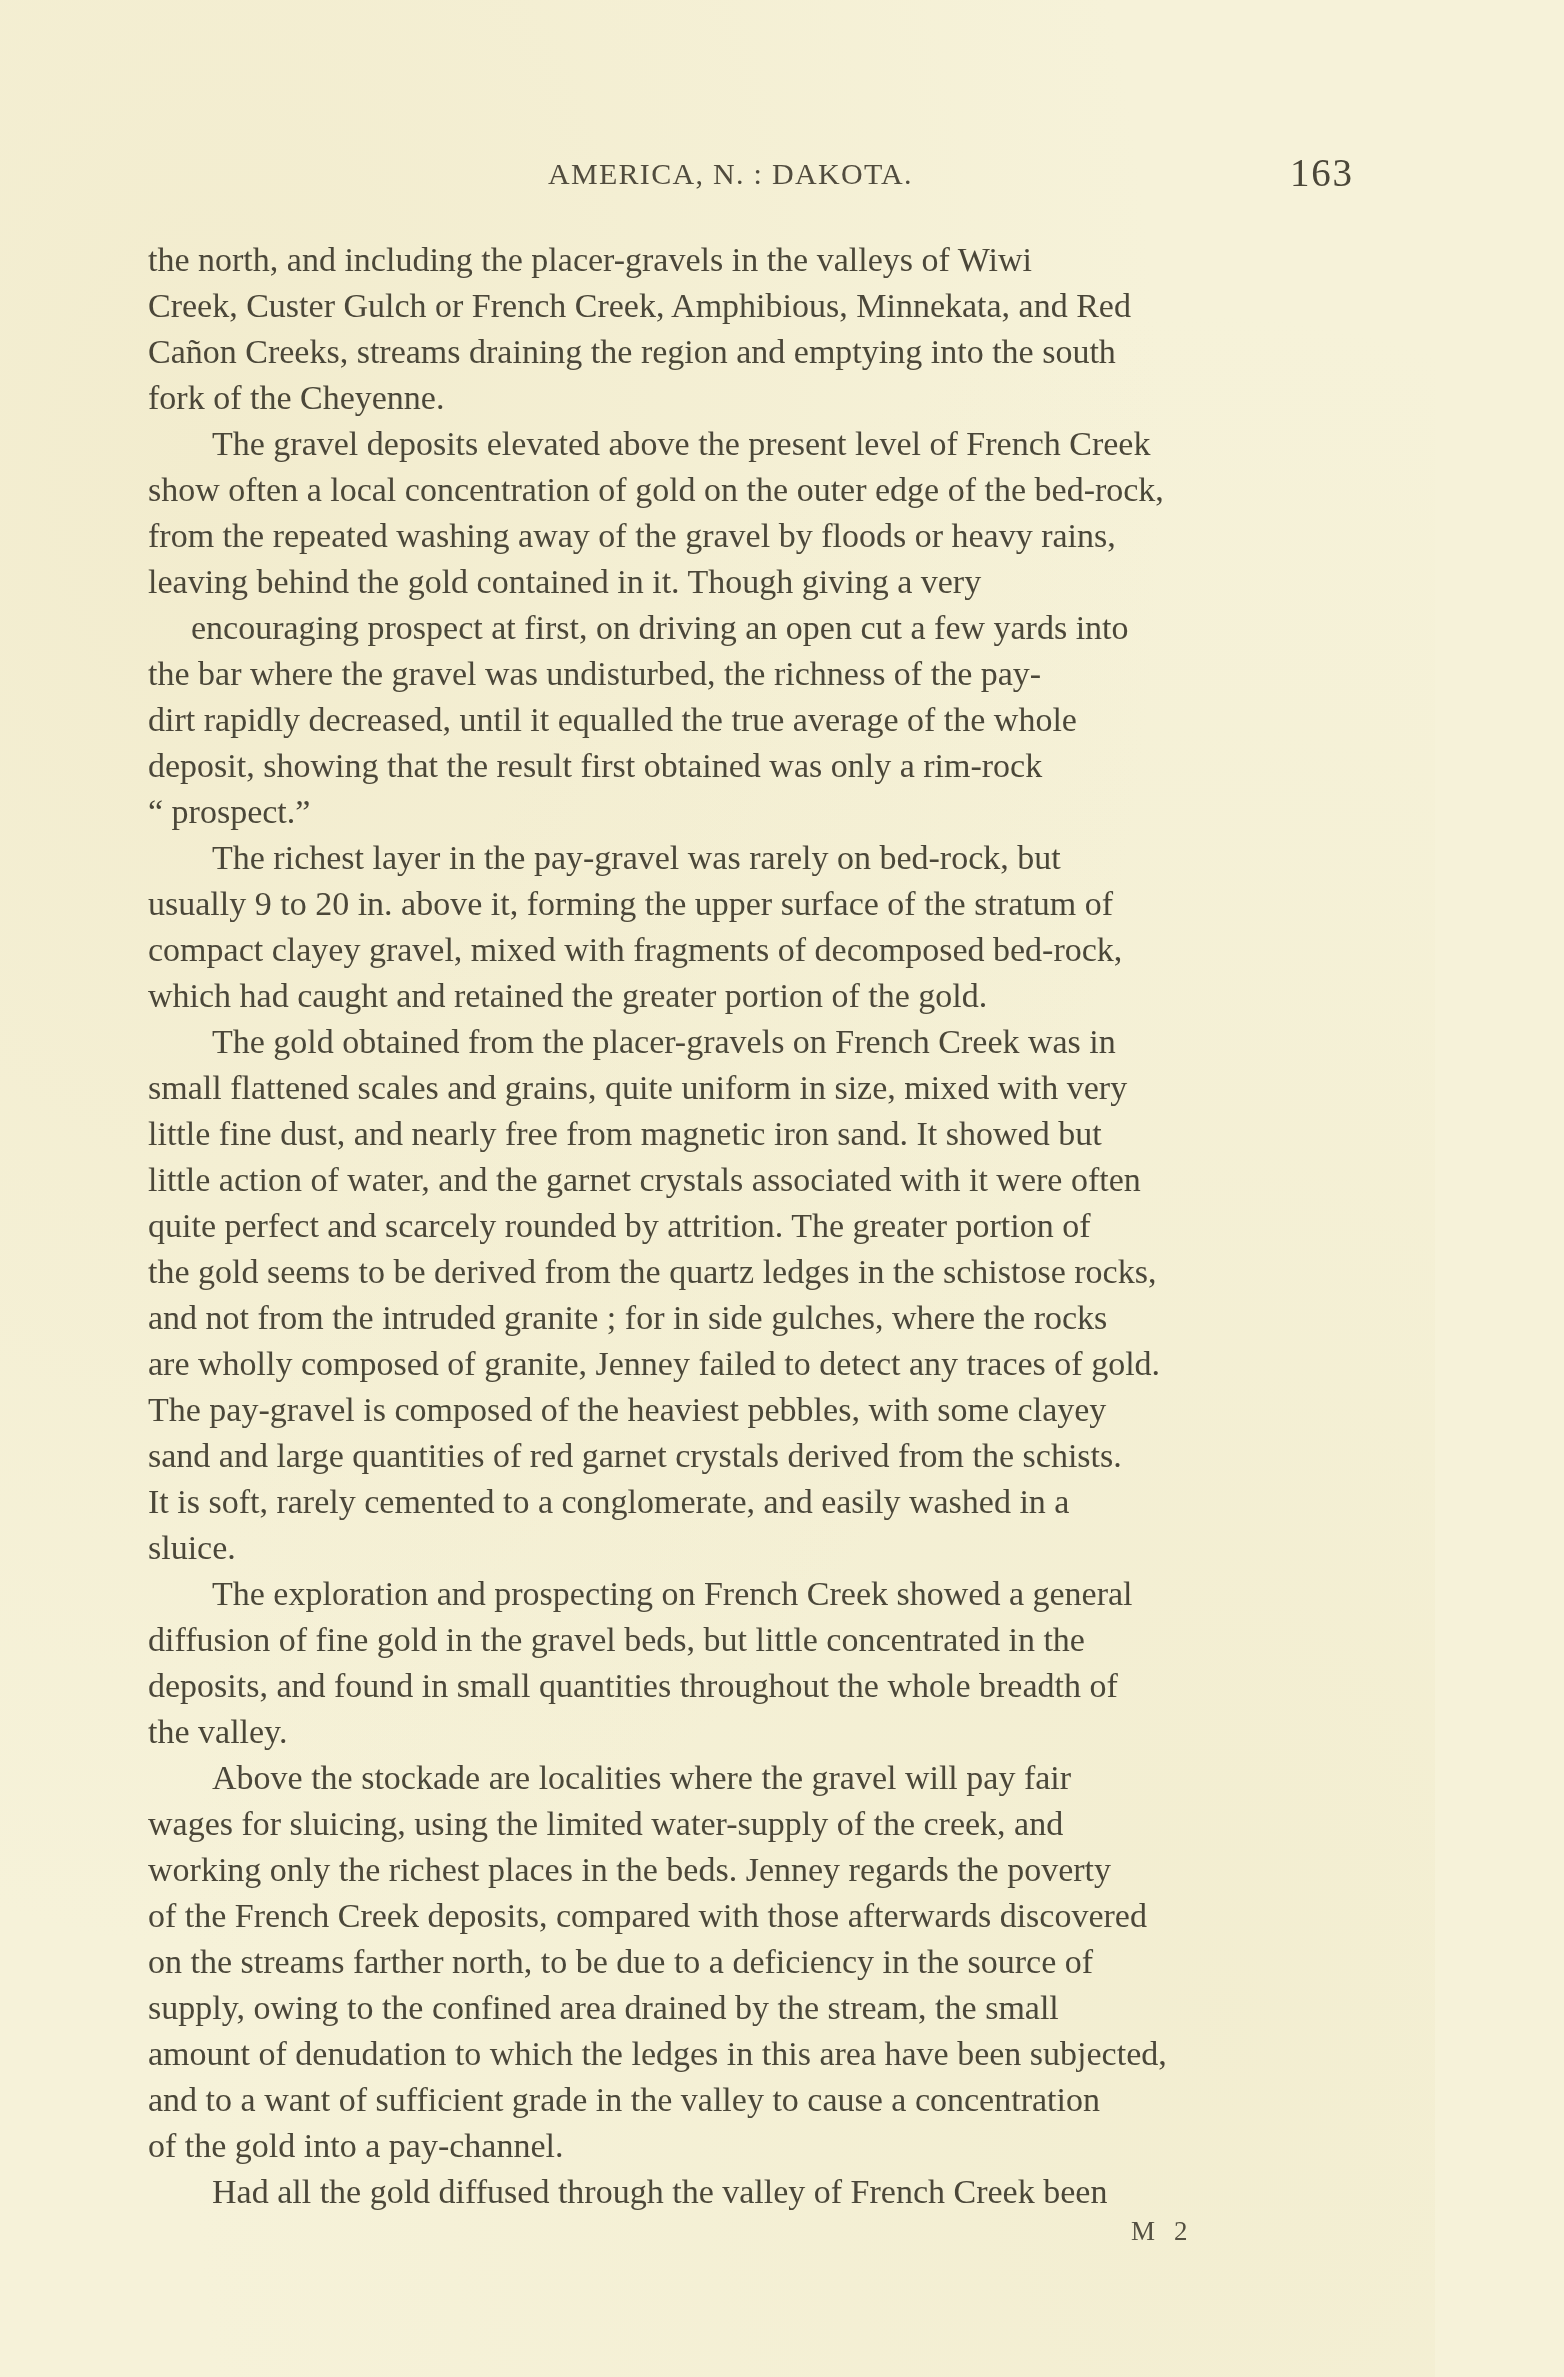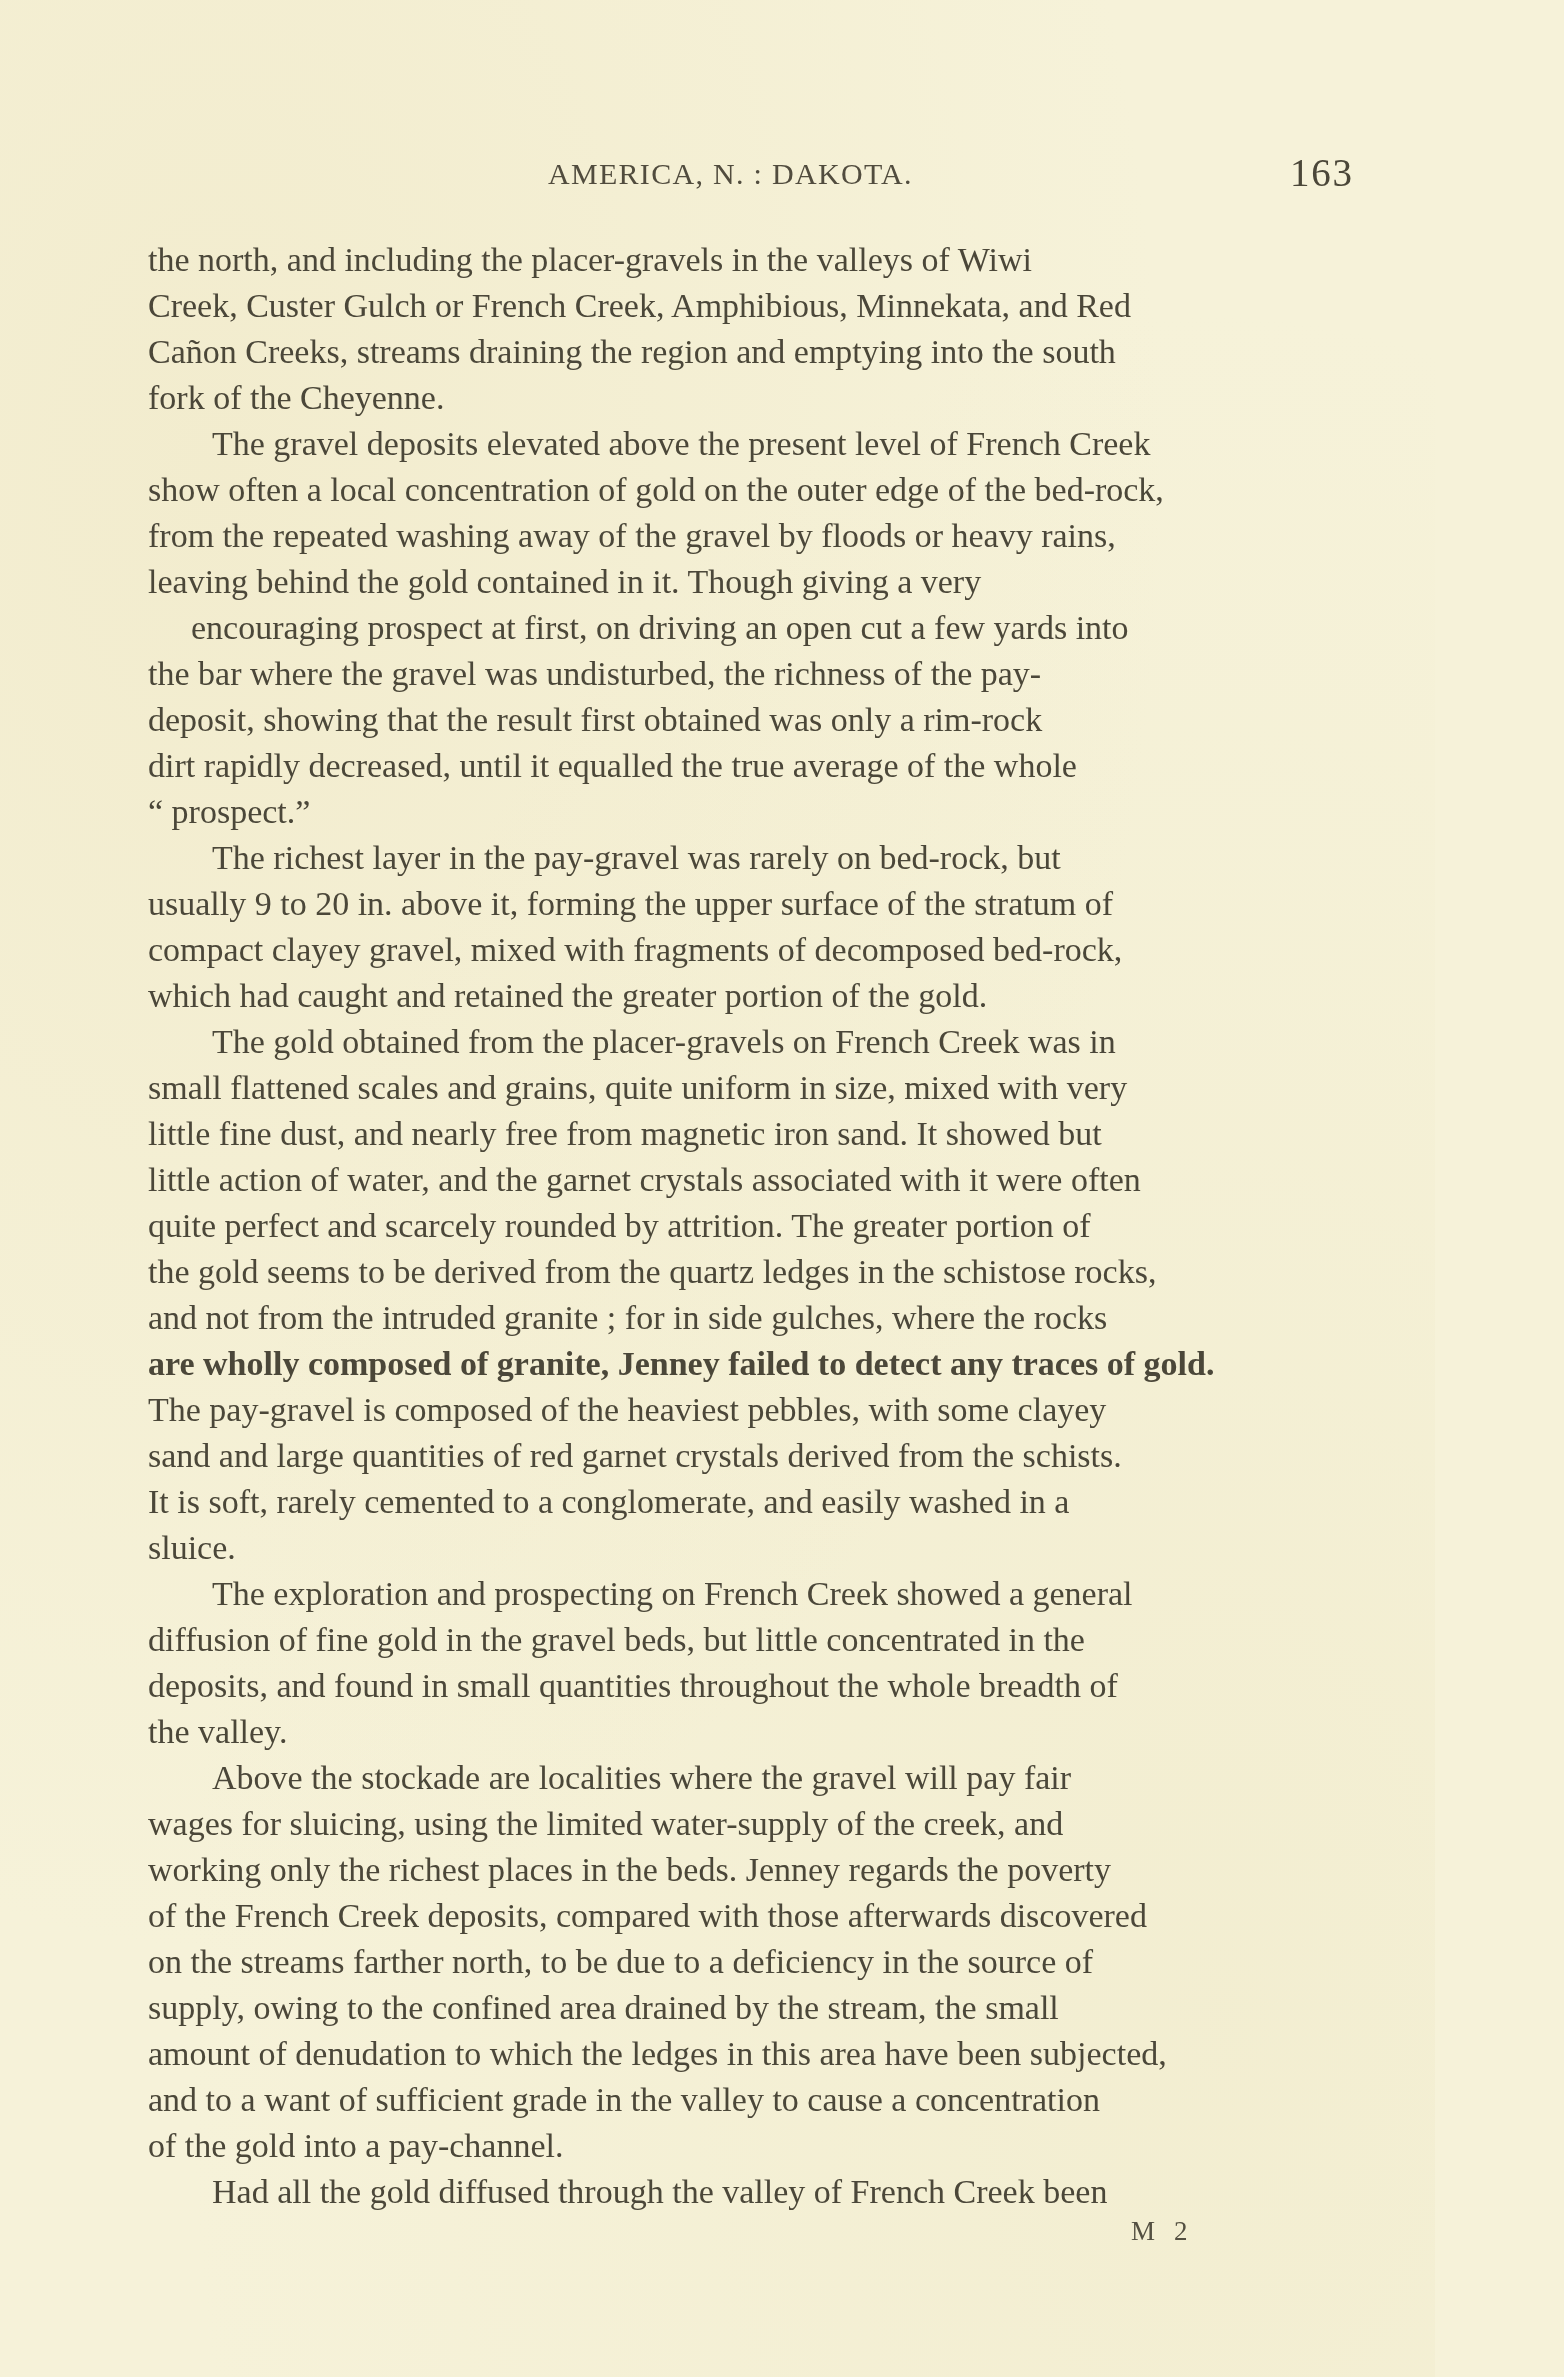--- a/index.html
+++ b/index.html
@@ -90,35 +90,35 @@
     <span class="line" style="white-space: nowrap; word-spacing: 0px; text-align: left; text-align-last: left;">the north, and including the placer-gravels in the valleys of Wiwi</span>
     <span class="line" style="white-space: nowrap; word-spacing: 0px; text-align: left; text-align-last: left;">Creek, Custer Gulch or French Creek, Amphibious, Minnekata, and Red</span>
     <span class="line" style="white-space: nowrap; word-spacing: 0px; text-align: left; text-align-last: left;">Cañon Creeks, streams draining the region and emptying into the south</span>
     <span class="line last" style="white-space: nowrap;">fork of the Cheyenne.</span>
     <span class="line indent" style="white-space: nowrap; word-spacing: 0px; text-align: left; text-align-last: left;">The gravel deposits elevated above the present level of French Creek</span>
     <span class="line" style="white-space: nowrap; word-spacing: 0px; text-align: left; text-align-last: left;">show often a local concentration of gold on the outer edge of the bed-rock,</span>
     <span class="line" style="white-space: nowrap; word-spacing: 0px; text-align: left; text-align-last: left;">from the repeated washing away of the gravel by floods or heavy rains,</span>
     <span class="line" style="white-space: nowrap; word-spacing: 0px; text-align: left; text-align-last: left;">leaving behind the gold contained in it. Though giving a very</span>
     <span class="line" style="white-space: nowrap; word-spacing: 0px; text-align: left; text-align-last: left; margin-left: 43px;">encouraging prospect at first, on driving an open cut a few yards into</span>
     <span class="line" style="white-space: nowrap; word-spacing: 0px; text-align: left; text-align-last: left;">the bar where the gravel was undisturbed, the richness of the pay-</span>
+    <span class="line" style="white-space: nowrap; word-spacing: 0px; text-align: left; text-align-last: left;">dirt rapidly decreased, until it equalled the true average of the whole</span>
     <span class="line" style="white-space: nowrap; word-spacing: 0px; text-align: left; text-align-last: left;">deposit, showing that the result first obtained was only a rim-rock</span>
-    <span class="line" style="white-space: nowrap; word-spacing: 0px; text-align: left; text-align-last: left;">dirt rapidly decreased, until it equalled the true average of the whole</span>
     <span class="line last" style="white-space: nowrap;">“ prospect.”</span>
     <span class="line indent" style="white-space: nowrap; word-spacing: 0px; text-align: left; text-align-last: left;">The richest layer in the pay-gravel was rarely on bed-rock, but</span>
     <span class="line" style="white-space: nowrap; word-spacing: 0px; text-align: left; text-align-last: left;">usually 9 to 20 in. above it, forming the upper surface of the stratum of</span>
     <span class="line" style="white-space: nowrap; word-spacing: 0px; text-align: left; text-align-last: left;">compact clayey gravel, mixed with fragments of decomposed bed-rock,</span>
     <span class="line last" style="white-space: nowrap;">which had caught and retained the greater portion of the gold.</span>
     <span class="line indent" style="white-space: nowrap; word-spacing: 0px; text-align: left; text-align-last: left;">The gold obtained from the placer-gravels on French Creek was in</span>
     <span class="line" style="white-space: nowrap; word-spacing: 0px; text-align: left; text-align-last: left;">small flattened scales and grains, quite uniform in size, mixed with very</span>
     <span class="line" style="white-space: nowrap; word-spacing: 0px; text-align: left; text-align-last: left;">little fine dust, and nearly free from magnetic iron sand. It showed but</span>
     <span class="line" style="white-space: nowrap; word-spacing: 0px; text-align: left; text-align-last: left;">little action of water, and the garnet crystals associated with it were often</span>
     <span class="line" style="white-space: nowrap; word-spacing: 0px; text-align: right; text-align-last: left;">quite perfect and scarcely rounded by attrition. The greater portion of</span>
     <span class="line" style="white-space: nowrap; word-spacing: 0px; text-align: left; text-align-last: left;">the gold seems to be derived from the quartz ledges in the schistose rocks,</span>
     <span class="line" style="white-space: nowrap; word-spacing: 0px; text-align: left; text-align-last: left;">and not from the intruded granite ; for in side gulches, where the rocks</span>
-    <span class="line" style="white-space: nowrap; word-spacing: 0px; text-align: left; text-align-last: left; font-weight: bold;">are wholly composed of granite, Jenney failed to detect any traces of gold.</span>
+    <span class="line" style="white-space: nowrap; word-spacing: 0px; text-align: left; text-align-last: left;">are wholly composed of granite, Jenney failed to detect any traces of gold.</span>
     <span class="line" style="white-space: nowrap; word-spacing: 0px; text-align: left; text-align-last: left;">The pay-gravel is composed of the heaviest pebbles, with some clayey</span>
     <span class="line" style="white-space: nowrap; word-spacing: 0px; text-align: left; text-align-last: left;">sand and large quantities of red garnet crystals derived from the schists.</span>
     <span class="line" style="white-space: nowrap; word-spacing: 0px; text-align: left; text-align-last: left;">It is soft, rarely cemented to a conglomerate, and easily washed in a</span>
     <span class="line last" style="white-space: nowrap;">sluice.</span>
     <span class="line indent" style="white-space: nowrap; word-spacing: 0px; text-align: left; text-align-last: left;">The exploration and prospecting on French Creek showed a general</span>
     <span class="line" style="white-space: nowrap; word-spacing: 0px; text-align: left; text-align-last: left;">diffusion of fine gold in the gravel beds, but little concentrated in the</span>
     <span class="line" style="white-space: nowrap; word-spacing: 0px; text-align: left; text-align-last: left;">deposits, and found in small quantities throughout the whole breadth of</span>
     <span class="line last" style="white-space: nowrap;">the valley.</span>
     <span class="line indent" style="white-space: nowrap; word-spacing: 0px; text-align: left; text-align-last: left;">Above the stockade are localities where the gravel will pay fair</span>
     <span class="line" style="white-space: nowrap; word-spacing: 0px; text-align: left; text-align-last: left;">wages for sluicing, using the limited water-supply of the creek, and</span>

